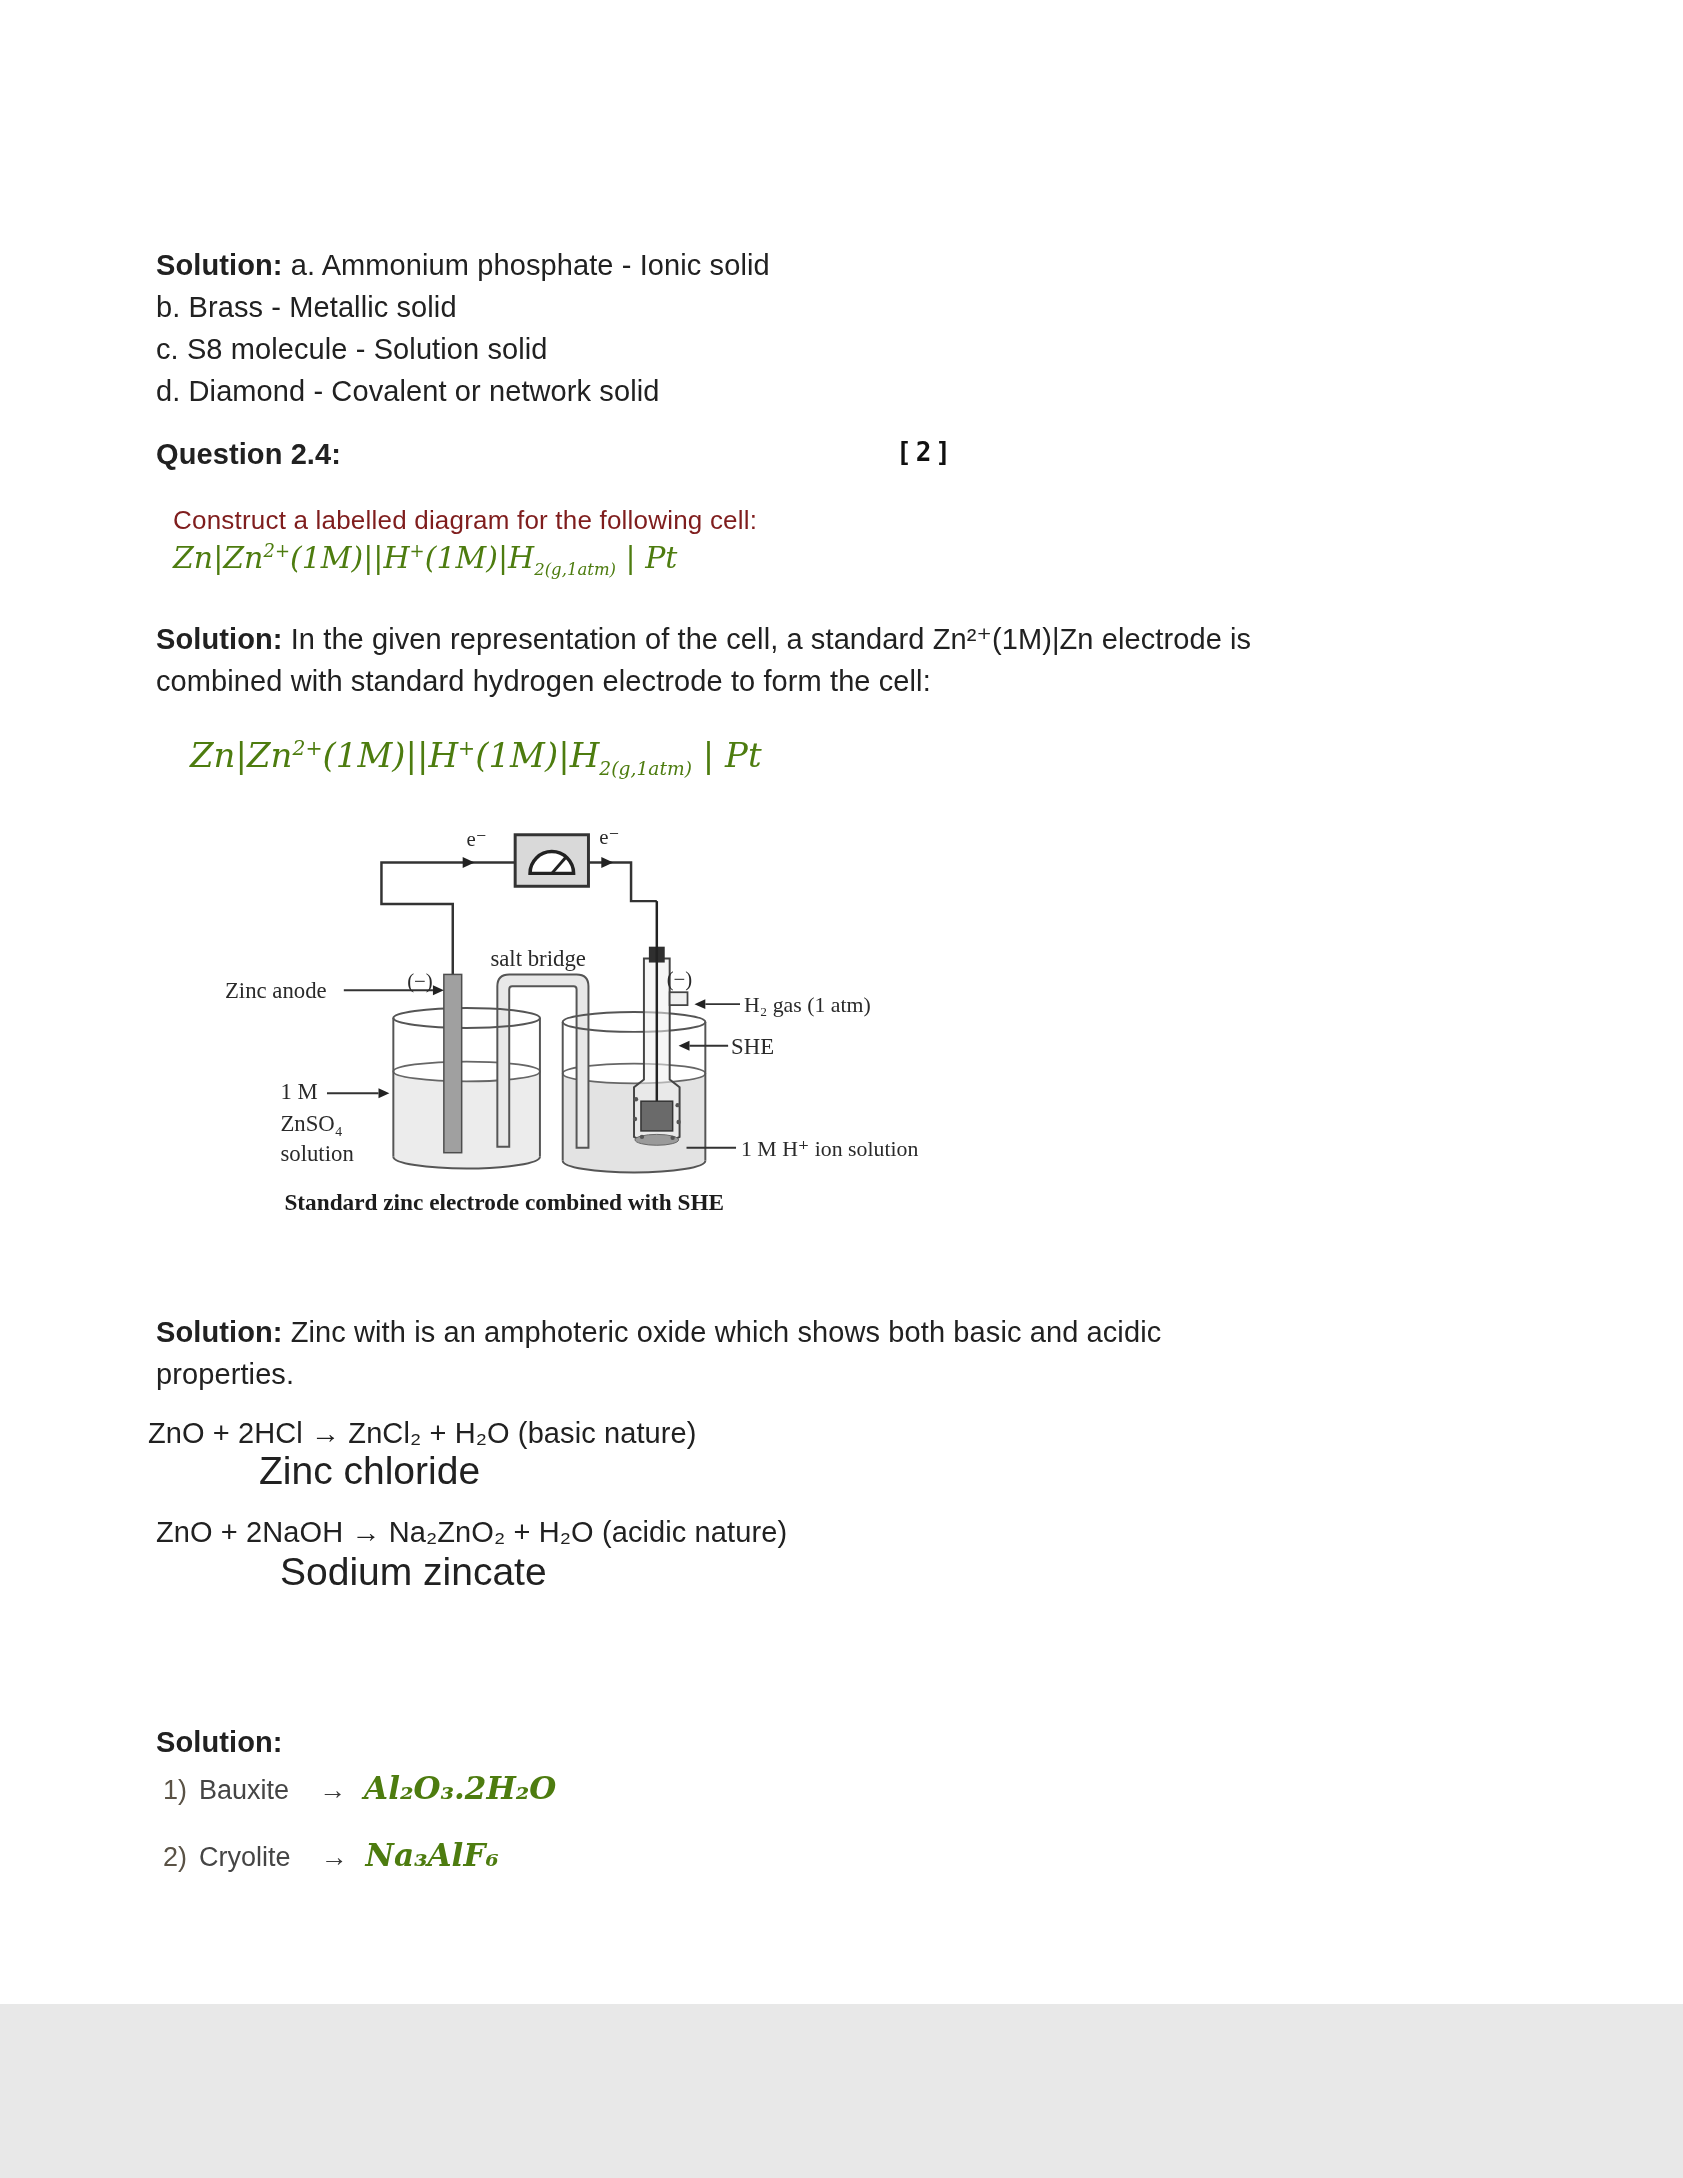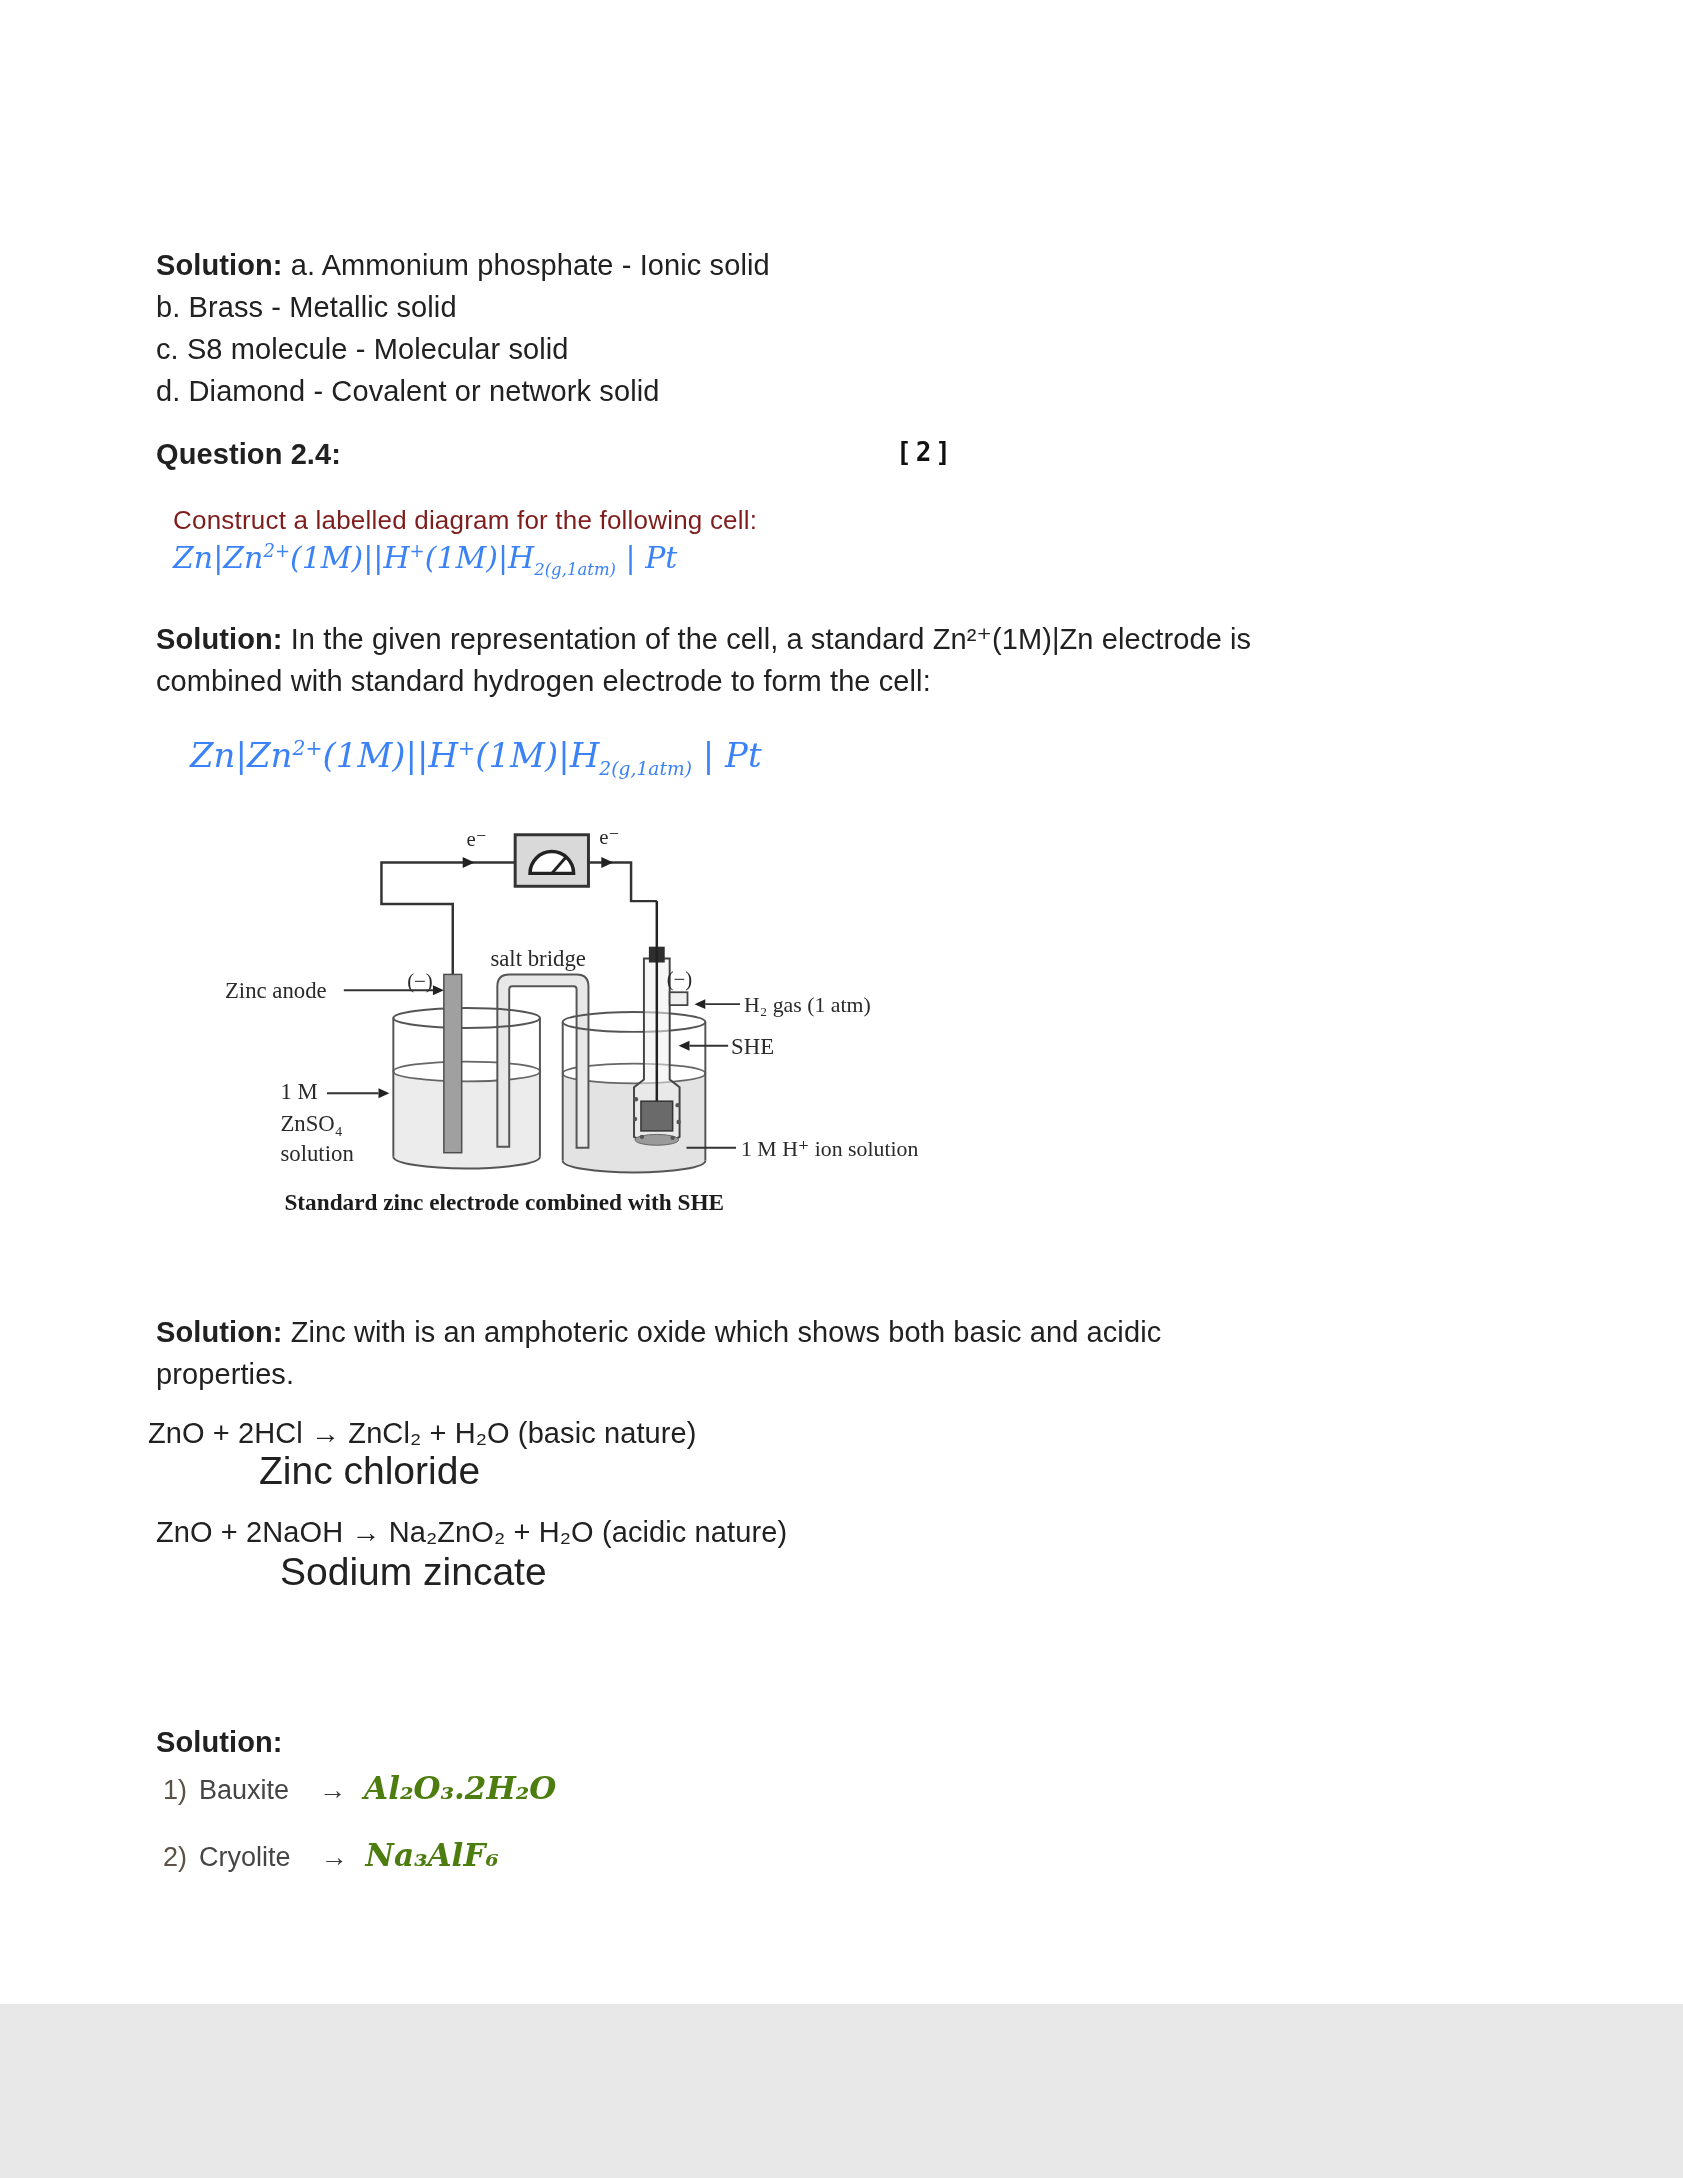--- a/index.html
+++ b/index.html
@@ -27,21 +27,21 @@
   .prompt{
     position:absolute;
     font-size:26px;
     color:#7f1d1d;
     letter-spacing:0.2px;
   }
   .math{
     position:absolute;
     font-family:"DejaVu Serif","Liberation Serif",serif;
     font-style:italic;
-    color:#3b82f6;
+    color:#4d7c0f;
     white-space:nowrap;
   }
   .math sup{font-size:60%;vertical-align:super;font-style:italic;}
   .math sub{font-size:55%;vertical-align:sub;font-style:italic;}
   .math-sm{font-size:30px;}
   .math-lg{font-size:34px;}
   .rxn-name{position:absolute;font-size:39px;}
   .minerals{position:absolute;font-size:27px;color:#454545;white-space:nowrap;}
   .minerals .num{color:#5a5245;}
   .minerals .mname{margin-left:12px;}
@@ -62,21 +62,21 @@
   svg .cap{font-weight:bold;fill:#1c1c1c;}
 </style>
 </head>
 <body>
 
 <div id="page">
 
   <div class="tblock" style="left:156px;top:244px;">
     <div><span class="b">Solution:</span><span> a. Ammonium phosphate - Ionic solid</span></div>
     <div>b. Brass - Metallic solid</div>
-    <div>c. S8 molecule - Molecular solid</div>
+    <div>c. S8 molecule - Solution solid</div>
     <div>d. Diamond - Covalent or network solid</div>
   </div>
 
   <div class="tblock" style="left:156px;top:433px;">
     <span class="b">Question 2.4:</span>
   </div>
   <div class="marks marks-abs" style="left:896px;top:437px;">[2]</div>
 
   <div class="prompt" style="left:173px;top:505px;">Construct a labelled diagram for the following cell:</div>
 

